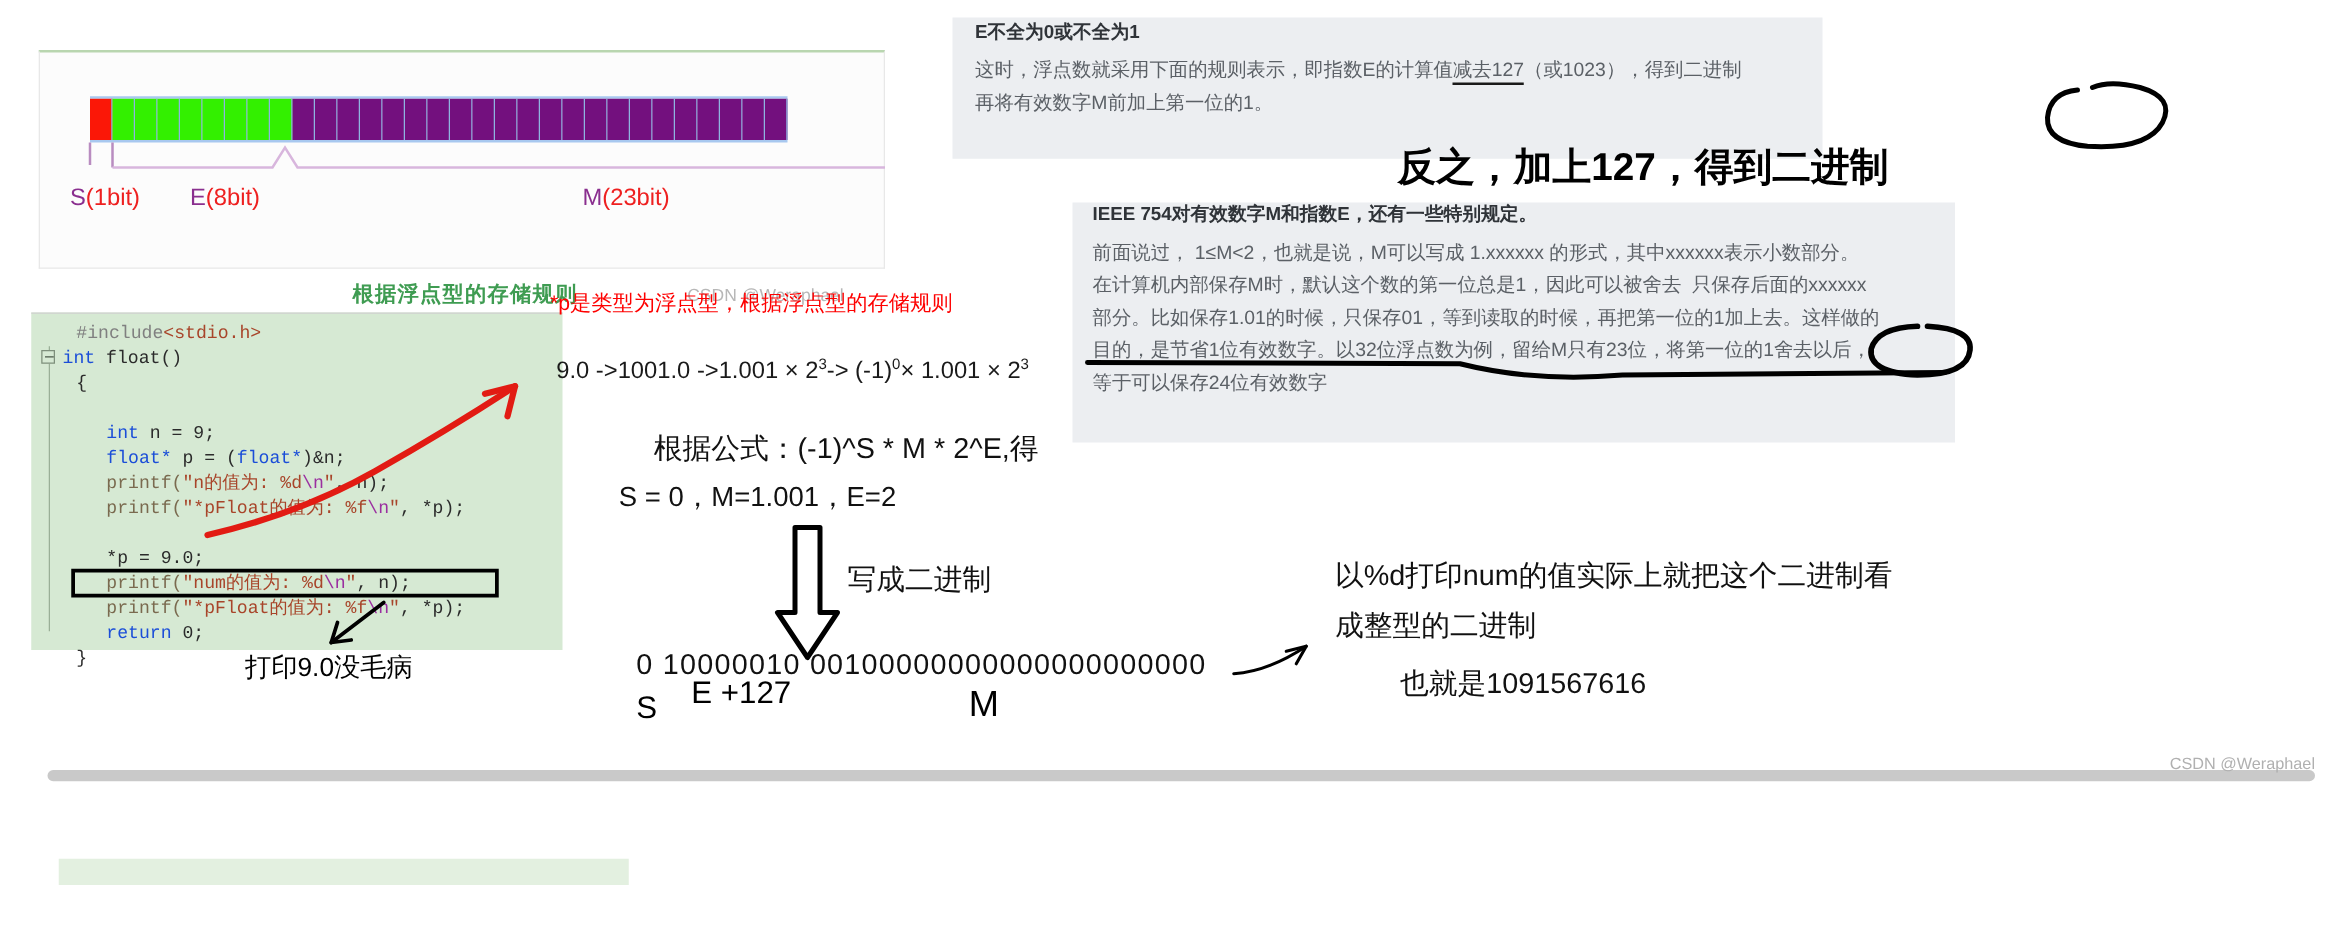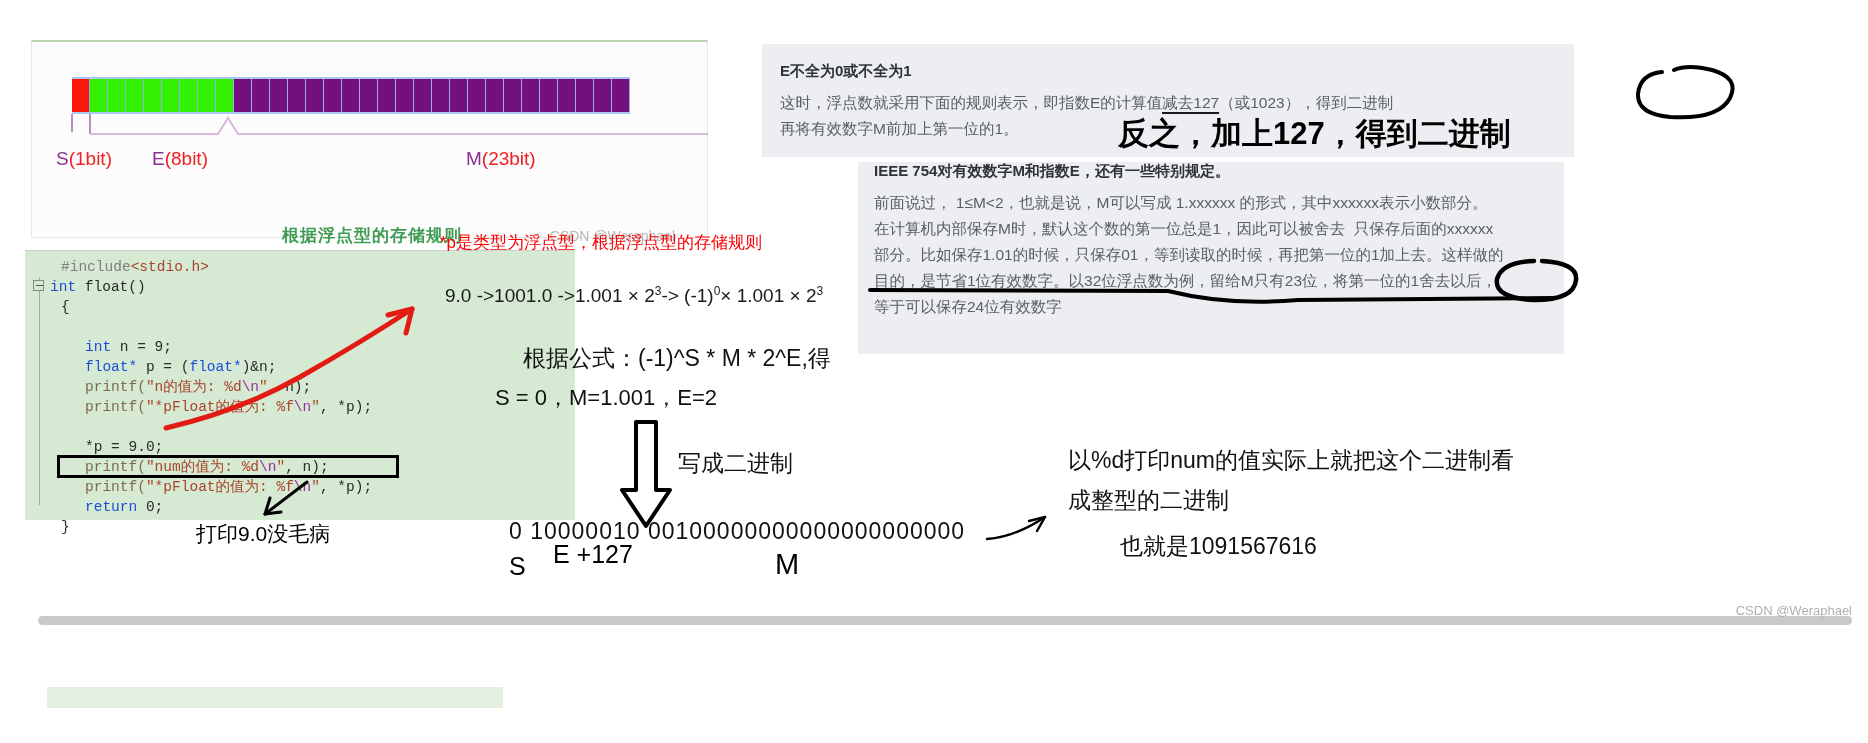--- a/index.html
+++ b/index.html
@@ -7,21 +7,21 @@
   body {
     width: 1868px; height: 743px;
     background: #ffffff;
     font-family: "Liberation Sans", "DejaVu Sans", sans-serif;
     position: relative;
     overflow: hidden;
   }
 
   
   #float-diagram-card {
-    position:absolute; left:31px; top:40px; width:677px; height:198px;
+    position:absolute; left:31px; top:40px; width:677px; height:175px;
     background:#fcfcfc;
     border-top:2px solid #b9d6b0;
     border-left:1px solid #e8e8e8;
     border-right:1px solid #e8e8e8;
     border-bottom:1px solid #e8e8e8;
   }
   #bitfield-row { position:absolute; left:40px; top:35px; display:flex; height:37px;
     border-top:2px solid #a8c8ef; border-bottom:2px solid #a8c8ef; }
   .bit-cell { width:18px; height:100%; border-right:1px solid #8fb3e0; }
   .bit-s { background:#fb1707; }
@@ -33,36 +33,36 @@
   .field-label { position:absolute; font-size:19px; font-family:"Liberation Sans", sans-serif; white-space:nowrap; }
   .lbl-purple { color:#8a2f8f; }
   .lbl-red { color:#ee2020; }
 
   #diagram-title { position:absolute; left:250px; top:182px; font-size:17px;
     color:#3f9c52; font-weight:bold; letter-spacing:1px; }
   #diagram-watermark { position:absolute; right:32px; top:186px; font-size:14px; color:#b7b7b7; }
 
   
   .info-box { position:absolute; background:#eceef1; color:#555a61; }
-  #info-box-1 { left:762px; top:44px; width:812px; height:113px; padding:18px 18px 0 18px; }
+  #info-box-1 { left:762px; top:14px; width:696px; height:113px; padding:2px 18px 0 18px; }
   #info-box-2 { left:858px; top:162px; width:706px; height:192px; padding:0 16px 0 16px; }
   .info-title { font-size:15px; font-weight:bold; color:#2f3338; margin-bottom:9px; }
   .info-line { font-size:15.5px; line-height:26px; color:#5b6066; white-space:nowrap; }
   .u-line { border-bottom:2.5px solid #1a1a1a; padding-bottom:1px; }
 
   
   .hand { position:absolute; color:#000; font-family:"Liberation Sans", sans-serif; white-space:nowrap; }
   #hand-note-1 { left:1118px; top:113px; font-size:31px; font-weight:bold; }
   #circle-zhenshizhi { position:absolute; left:1632px; top:62px; }
   #circle-shequ { position:absolute; left:1490px; top:258px; }
   #underline-jisuanji { position:absolute; left:868px; top:284px; }
 
   
   #code-block {
-    position:absolute; left:25px; top:250px; width:550px; height:270px;
+    position:absolute; left:25px; top:250px; width:425px; height:270px;
     background:#d6e9d3; border-top:1px solid #cfcfcf;
     font-family:"Liberation Mono", "DejaVu Sans Mono", monospace;
     font-size:14.5px; line-height:20.6px; padding-top:4px;
   }
   #code-gutter { position:absolute; left:14px; top:26px; width:1px; height:228px; border-left:1px solid #9aaf97; }
   #code-fold-box { position:absolute; left:8px; top:29px; width:11px; height:11px;
     border:1px solid #7d8f7b; background:#d6e9d3; }
   #code-fold-box::before { content:""; position:absolute; left:2px; top:4px; width:7px; height:1px; background:#4a594a; }
   .code-line { position:absolute; left:31px; white-space:pre; }
   .c-pre   { color:#808080; }

